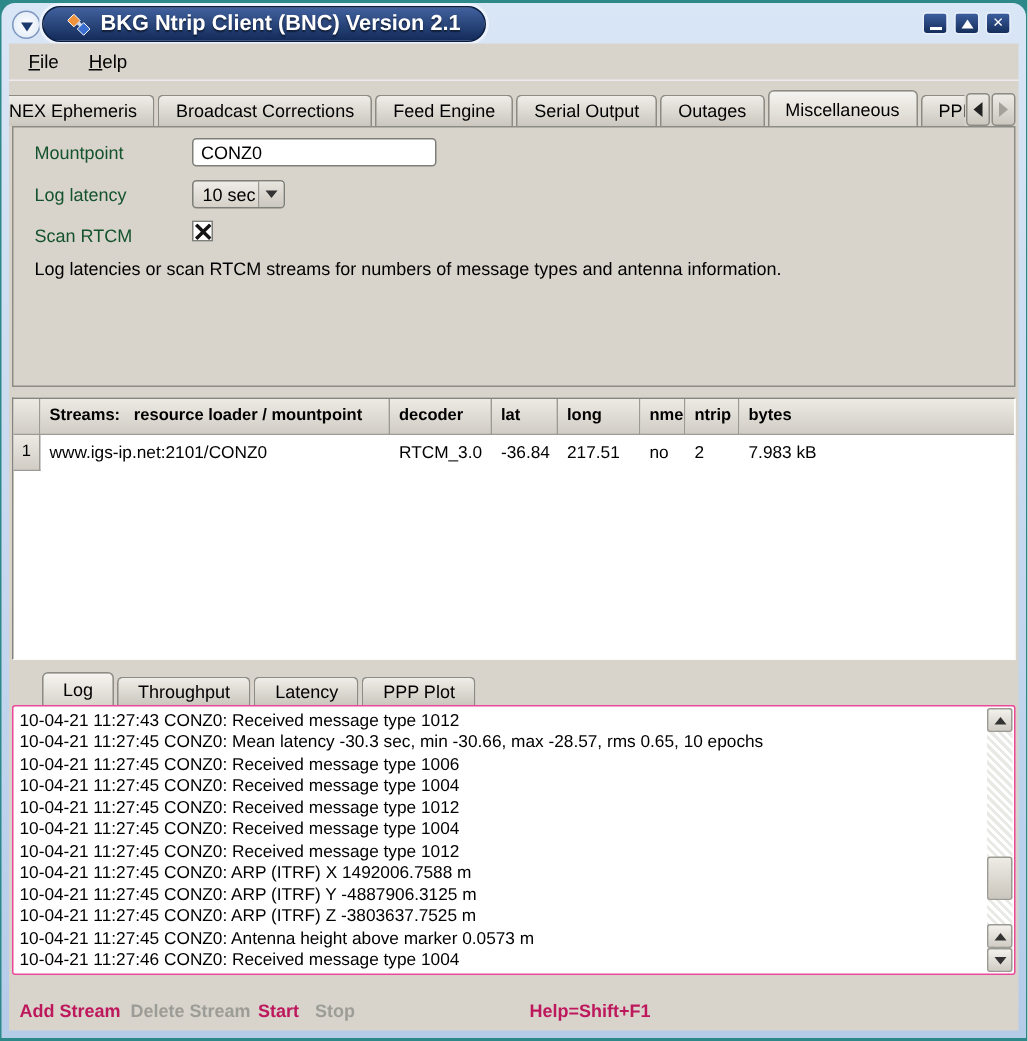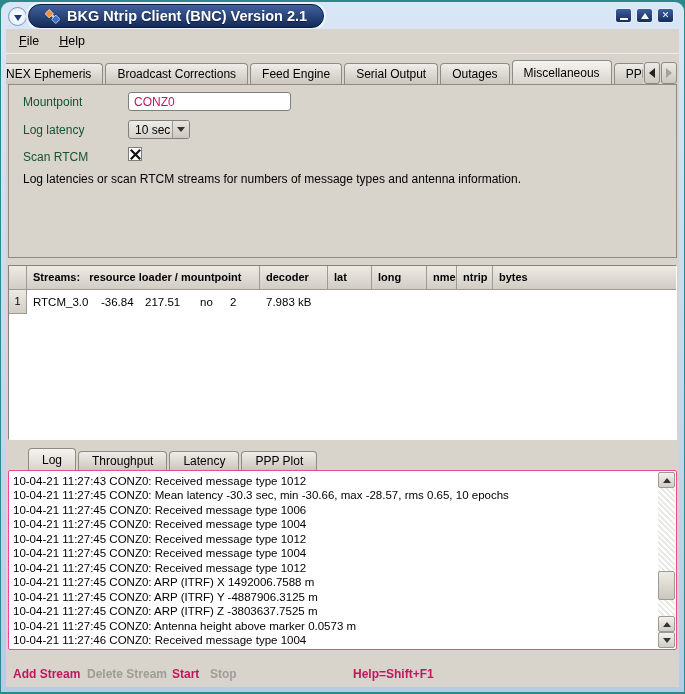--- a/index.html
+++ b/index.html
@@ -55,21 +55,21 @@
               border-right:6px solid #222; }
   .arr-right { width:0; height:0; border-top:5px solid transparent; border-bottom:5px solid transparent;
                border-left:6px solid #a2a29b; }
 
   
   .panel { position:absolute; left:2px; top:55px; width:669px; height:174px;
            border:1px solid #8c8c85; background:#d8d4cc; z-index:2; }
   .fld-label { position:absolute; left:14px; font-size:12px; color:#14532d; }
   .text-input { position:absolute; left:119px; top:7px; width:163px; height:19px; background:#fff;
                 border:1px solid #7f7f79; border-radius:3px; font-size:12px; padding-left:5px;
-                font-family:"Liberation Sans","DejaVu Sans",sans-serif; color:#be185d; }
+                font-family:"Liberation Sans","DejaVu Sans",sans-serif; color:#000000; }
   .combo { position:absolute; left:119px; top:35px; width:62px; height:19px;
            border:1px solid #7f7f79; border-radius:3px; background:linear-gradient(#eeece7,#d5d1c9);
            display:flex; align-items:center; }
   .combo-text { flex:1; font-size:12px; padding-left:6px; }
   .combo-arrow-box { width:17px; height:100%; border-left:1px solid #9a9a93; display:flex;
                      align-items:center; justify-content:center; background:linear-gradient(#e8e5df,#ccc8bf);
                      border-radius:0 2px 2px 0; }
   .combo-arrow { width:0; height:0; border-left:4px solid transparent; border-right:4px solid transparent;
                  border-top:5px solid #333; }
   .checkbox { position:absolute; left:119px; top:62px; width:14px; height:14px; background:#fff;
@@ -200,20 +200,21 @@
           <div class="hcell c-mp">Streams:   resource loader / mountpoint</div>
           <div class="hcell c-dec">decoder</div>
           <div class="hcell c-lat">lat</div>
           <div class="hcell c-lon">long</div>
           <div class="hcell c-nmea">nmea</div>
           <div class="hcell c-ntrip">ntrip</div>
           <div class="hcell c-bytes" style="border-right:none;">bytes</div>
         </div>
         <div class="trow">
           <div class="rownum">1</div>
+          <div class="dcell c-mp">www.igs-ip.net:2101/CONZ0</div>
           <div class="dcell c-dec">RTCM_3.0</div>
           <div class="dcell c-lat">-36.84</div>
           <div class="dcell c-lon">217.51</div>
           <div class="dcell c-nmea">no</div>
           <div class="dcell c-ntrip">2</div>
           <div class="dcell c-bytes">7.983 kB</div>
         </div>
       </div>
 
       <div class="tabbar2">

